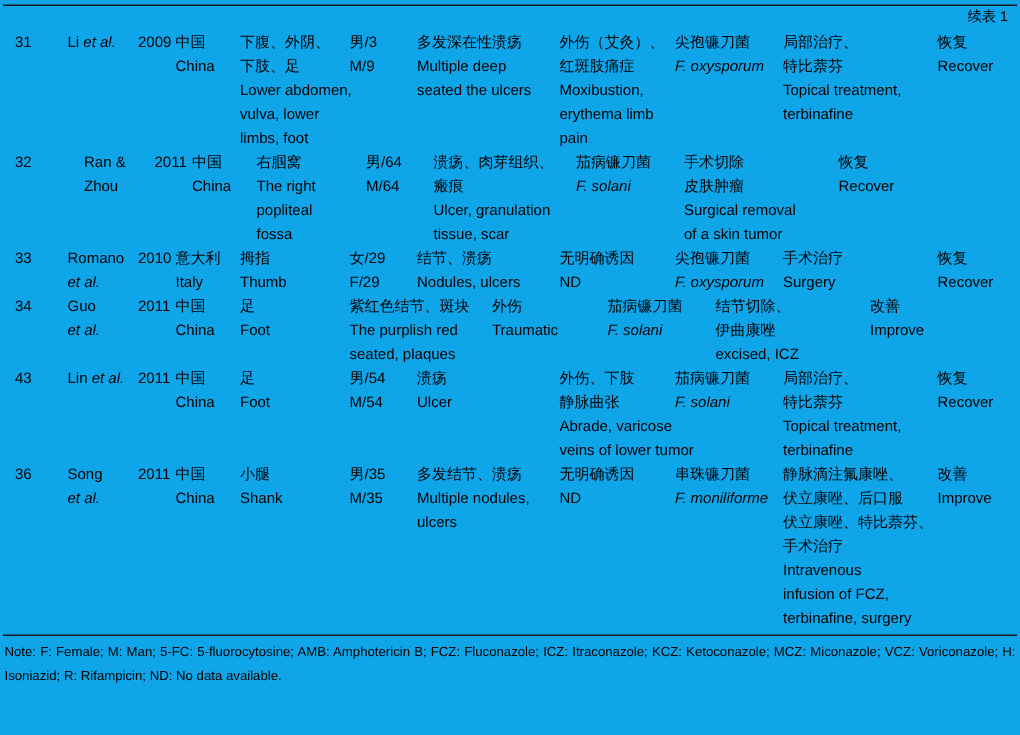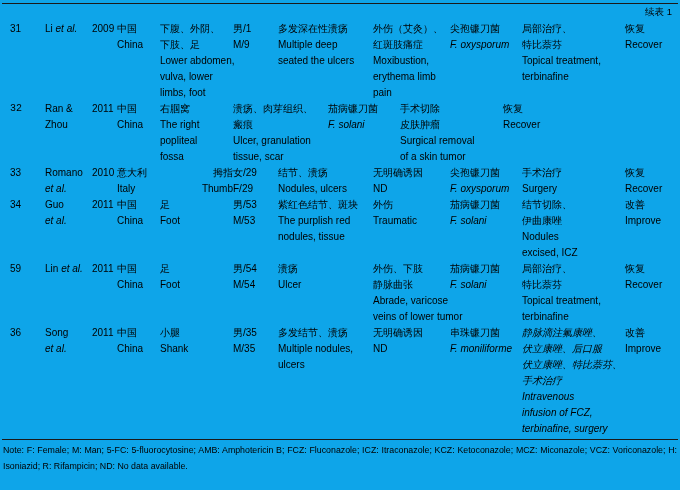--- a/index.html
+++ b/index.html
@@ -47,21 +47,21 @@
           <div class="ln"><span>China</span></div>
         </div>
         <div class="cell" style="width: 73px;">
           <div class="ln"><span>下腹、外阴、</span></div>
           <div class="ln"><span>下肢、足</span></div>
           <div class="ln"><span>Lower abdomen,</span></div>
           <div class="ln"><span>vulva, lower</span></div>
           <div class="ln"><span>limbs, foot</span></div>
         </div>
         <div class="cell" style="width: 45px;">
-          <div class="ln"><span>男/1</span></div>
+          <div class="ln"><span>男/3</span></div>
           <div class="ln"><span>M/9</span></div>
         </div>
         <div class="cell" style="width: 95px;">
           <div class="ln"><span>多发深在性溃疡</span></div>
           <div class="ln"><span>Multiple deep</span></div>
           <div class="ln"><span>seated the ulcers</span></div>
         </div>
         <div class="cell" style="width: 77px;">
           <div class="ln"><span>外伤（艾灸）、</span></div>
           <div class="ln"><span>红斑肢痛症</span></div>
@@ -78,40 +78,44 @@
           <div class="ln"><span>特比萘芬</span></div>
           <div class="ln"><span>Topical treatment,</span></div>
           <div class="ln"><span>terbinafine</span></div>
         </div>
         <div class="cell" style="width: 47px;">
           <div class="ln"><span>恢复</span></div>
           <div class="ln"><span>Recover</span></div>
         </div>
       </div>
       <div class="trow">
-        <div class="cell" style="width: 35px; font-family: Liberation Mono, monospace;">
+        <div class="cell" style="width: 35px;">
           <div class="ln"><span>32</span></div>
         </div>
-        <div class="cell" style="width: 47px;">
+        <div class="cell" style="width: 47px; margin-left: 11px;">
           <div class="ln"><span>Ran &amp;</span></div>
           <div class="ln"><span>Zhou</span></div>
         </div>
         <div class="cell" style="width: 25px;">
           <div class="ln"><span>2011</span></div>
         </div>
         <div class="cell" style="width: 43px;">
           <div class="ln"><span>中国</span></div>
           <div class="ln"><span>China</span></div>
         </div>
         <div class="cell" style="width: 73px;">
           <div class="ln"><span>右腘窝</span></div>
           <div class="ln"><span>The right</span></div>
           <div class="ln"><span>popliteal</span></div>
           <div class="ln"><span>fossa</span></div>
         </div>
+        <div class="cell" style="width: 45px;">
+          <div class="ln"><span>男/64</span></div>
+          <div class="ln"><span>M/64</span></div>
+        </div>
         <div class="cell" style="width: 95px;">
           <div class="ln"><span>溃疡、肉芽组织、</span></div>
           <div class="ln"><span>瘢痕</span></div>
           <div class="ln"><span>Ulcer, granulation</span></div>
           <div class="ln"><span>tissue, scar</span></div>
         </div>
         <div class="cell" style="width: 72px;">
           <div class="ln"><span>茄病镰刀菌</span></div>
           <div class="ln"><em>F. solani</em></div>
         </div>
@@ -134,21 +138,21 @@
           <div class="ln"><span>Romano</span></div>
           <div class="ln"><em>et al.</em></div>
         </div>
         <div class="cell" style="width: 25px;">
           <div class="ln"><span>2010</span></div>
         </div>
         <div class="cell" style="width: 43px;">
           <div class="ln"><span>意大利</span></div>
           <div class="ln"><span>Italy</span></div>
         </div>
-        <div class="cell" style="width: 73px; text-align: right;">
+        <div class="cell" style="width: 73px;">
           <div class="ln"><span>拇指</span></div>
           <div class="ln"><span>Thumb</span></div>
         </div>
         <div class="cell" style="width: 45px;">
           <div class="ln"><span>女/29</span></div>
           <div class="ln"><span>F/29</span></div>
         </div>
         <div class="cell" style="width: 95px;">
           <div class="ln"><span>结节、溃疡</span></div>
           <div class="ln"><span>Nodules, ulcers</span></div>
@@ -182,51 +186,46 @@
           <div class="ln"><span>2011</span></div>
         </div>
         <div class="cell" style="width: 43px;">
           <div class="ln"><span>中国</span></div>
           <div class="ln"><span>China</span></div>
         </div>
         <div class="cell" style="width: 73px;">
           <div class="ln"><span>足</span></div>
           <div class="ln"><span>Foot</span></div>
         </div>
-        <div class="cell" style="width: 45px;">
-          <div class="ln"><span>男/53</span></div>
-          <div class="ln"><span>M/53</span></div>
-        </div>
         <div class="cell" style="width: 95px;">
           <div class="ln"><span>紫红色结节、斑块</span></div>
           <div class="ln"><span>The purplish red</span></div>
-          <div class="ln"><span>nodules, tissue</span></div>
+          <div class="ln"><span>seated, plaques</span></div>
         </div>
         <div class="cell" style="width: 77px;">
           <div class="ln"><span>外伤</span></div>
           <div class="ln"><span>Traumatic</span></div>
         </div>
         <div class="cell" style="width: 72px;">
           <div class="ln"><span>茄病镰刀菌</span></div>
           <div class="ln"><em>F. solani</em></div>
         </div>
         <div class="cell" style="width: 103px;">
           <div class="ln"><span>结节切除、</span></div>
           <div class="ln"><span>伊曲康唑</span></div>
-          <div class="ln"><span>Nodules</span></div>
           <div class="ln"><span>excised, ICZ</span></div>
         </div>
         <div class="cell" style="width: 47px;">
           <div class="ln"><span>改善</span></div>
           <div class="ln"><span>Improve</span></div>
         </div>
       </div>
       <div class="trow">
         <div class="cell" style="width: 35px;">
-          <div class="ln"><span>59</span></div>
+          <div class="ln"><span>43</span></div>
         </div>
         <div class="cell" style="width: 47px;">
           <div class="ln"><span>Lin </span><em>et al.</em></div>
         </div>
         <div class="cell" style="width: 25px;">
           <div class="ln"><span>2011</span></div>
         </div>
         <div class="cell" style="width: 43px;">
           <div class="ln"><span>中国</span></div>
           <div class="ln"><span>China</span></div>
@@ -293,21 +292,21 @@
           <div class="ln"><span>ulcers</span></div>
         </div>
         <div class="cell" style="width: 77px;">
           <div class="ln"><span>无明确诱因</span></div>
           <div class="ln"><span>ND</span></div>
         </div>
         <div class="cell" style="width: 72px;">
           <div class="ln"><span>串珠镰刀菌</span></div>
           <div class="ln"><em>F. moniliforme</em></div>
         </div>
-        <div class="cell" style="width: 103px; font-style: italic;">
+        <div class="cell" style="width: 103px;">
           <div class="ln"><span>静脉滴注氟康唑、</span></div>
           <div class="ln"><span>伏立康唑、后口服</span></div>
           <div class="ln"><span>伏立康唑、特比萘芬、</span></div>
           <div class="ln"><span>手术治疗</span></div>
           <div class="ln"><span>Intravenous</span></div>
           <div class="ln"><span>infusion of FCZ,</span></div>
           <div class="ln"><span>terbinafine, surgery</span></div>
         </div>
         <div class="cell" style="width: 47px;">
           <div class="ln"><span>改善</span></div>

